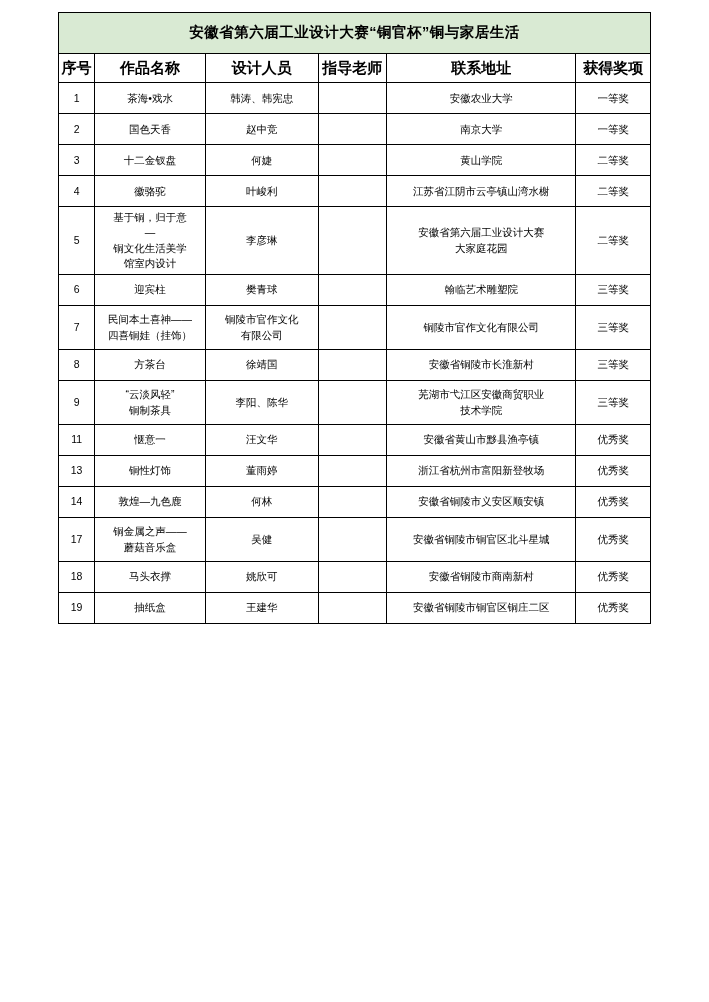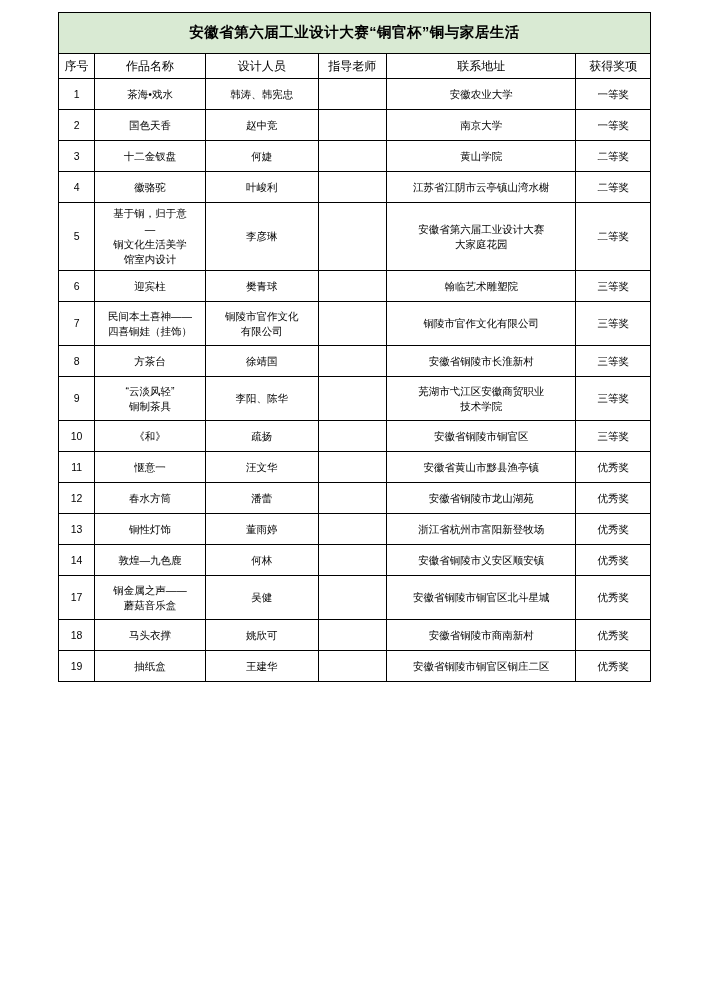--- a/index.html
+++ b/index.html
@@ -42,22 +42,22 @@
   table.awards th,
   table.awards td {
     border: 1px solid #000000;
     text-align: center;
     vertical-align: middle;
     font-size: 10.5px;
     line-height: 1.45;
     padding: 3px 2px;
   }
   table.awards th {
-    font-weight: normal;
-    font-size: 12px;
+    font-weight: bold;
+    font-size: 15px;
     height: 18px;
   }
   td.num {
     font-size: 10.5px;
   }
   tr.r {
     height: 31px;
   }
   tr.r2 {
     height: 44px;
@@ -178,41 +178,25 @@
           <td class="num cell-multi">9</td>
           <td class="cell-multi">“云淡风轻”
 铜制茶具</td>
           <td class="cell-multi">李阳、陈华</td>
           <td class="cell-multi"></td>
           <td class="cell-multi">芜湖市弋江区安徽商贸职业
 技术学院</td>
           <td class="cell-multi">三等奖</td>
         </tr>
         <tr class="r r">
-          <td class="num cell-multi">10</td>
-          <td class="cell-multi">《和》</td>
-          <td class="cell-multi">疏扬</td>
-          <td class="cell-multi"></td>
-          <td class="cell-multi">安徽省铜陵市铜官区</td>
-          <td class="cell-multi">三等奖</td>
-        </tr>
-        <tr class="r r">
           <td class="num cell-multi">11</td>
           <td class="cell-multi">惬意一</td>
           <td class="cell-multi">汪文华</td>
           <td class="cell-multi"></td>
           <td class="cell-multi">安徽省黄山市黟县渔亭镇</td>
-          <td class="cell-multi">优秀奖</td>
-        </tr>
-        <tr class="r r">
-          <td class="num cell-multi">12</td>
-          <td class="cell-multi">春水方筒</td>
-          <td class="cell-multi">潘蕾</td>
-          <td class="cell-multi"></td>
-          <td class="cell-multi">安徽省铜陵市龙山湖苑</td>
           <td class="cell-multi">优秀奖</td>
         </tr>
         <tr class="r r">
           <td class="num cell-multi">13</td>
           <td class="cell-multi">铜性灯饰</td>
           <td class="cell-multi">董雨婷</td>
           <td class="cell-multi"></td>
           <td class="cell-multi">浙江省杭州市富阳新登牧场</td>
           <td class="cell-multi">优秀奖</td>
         </tr>

